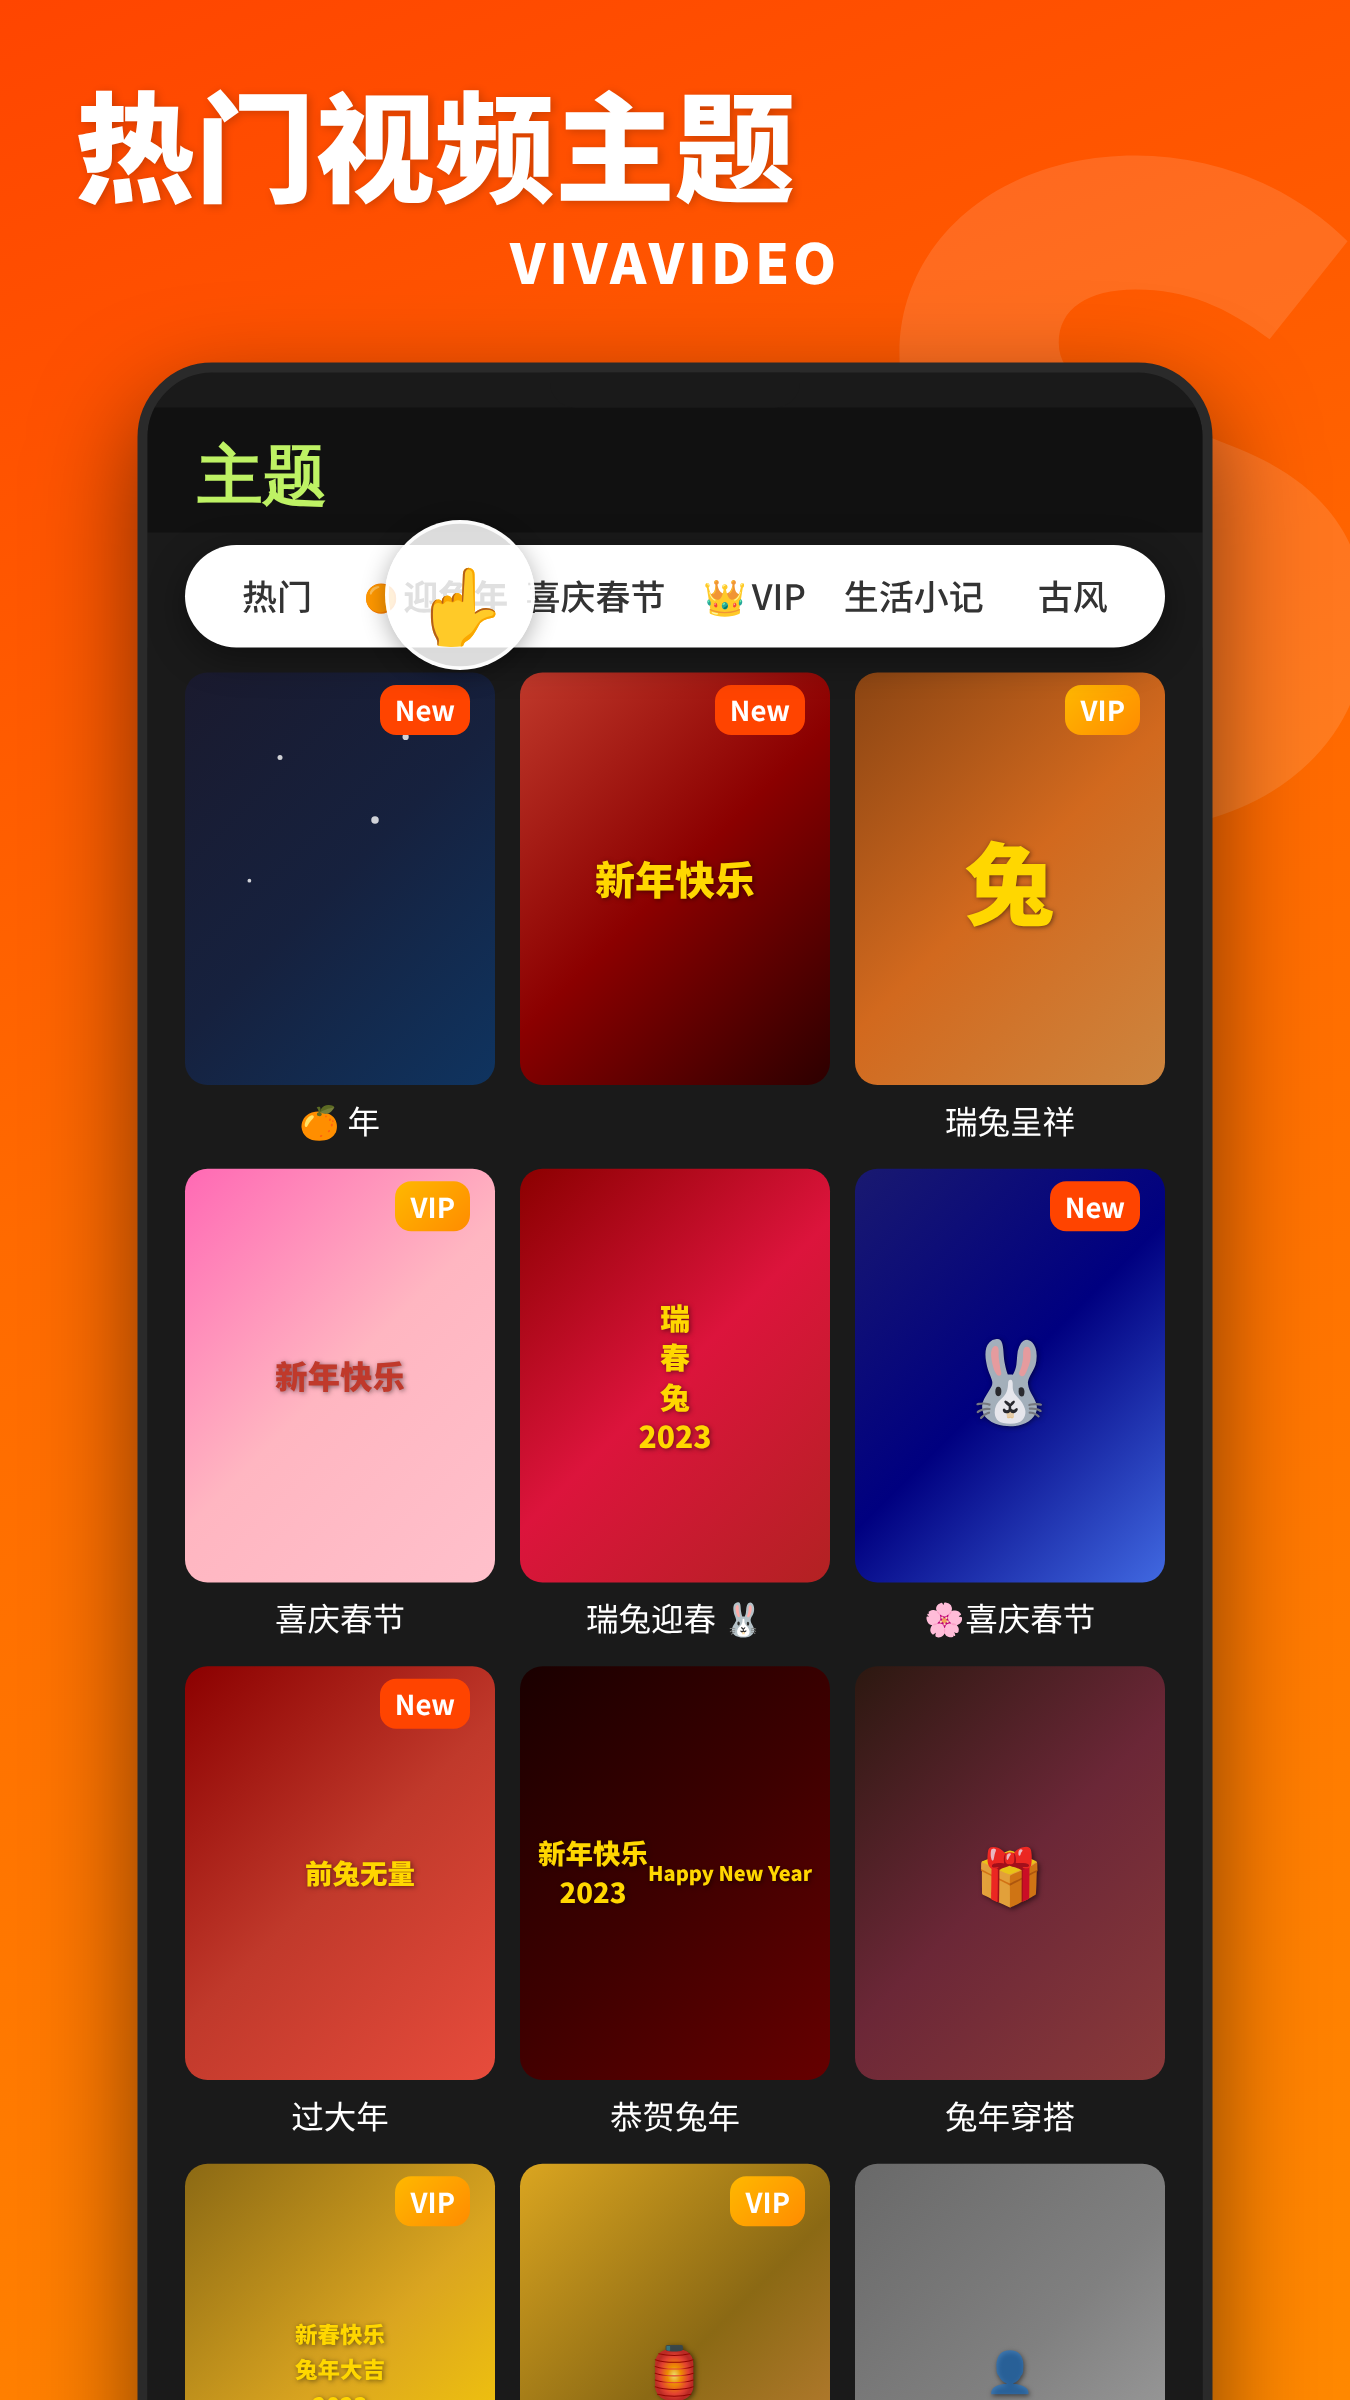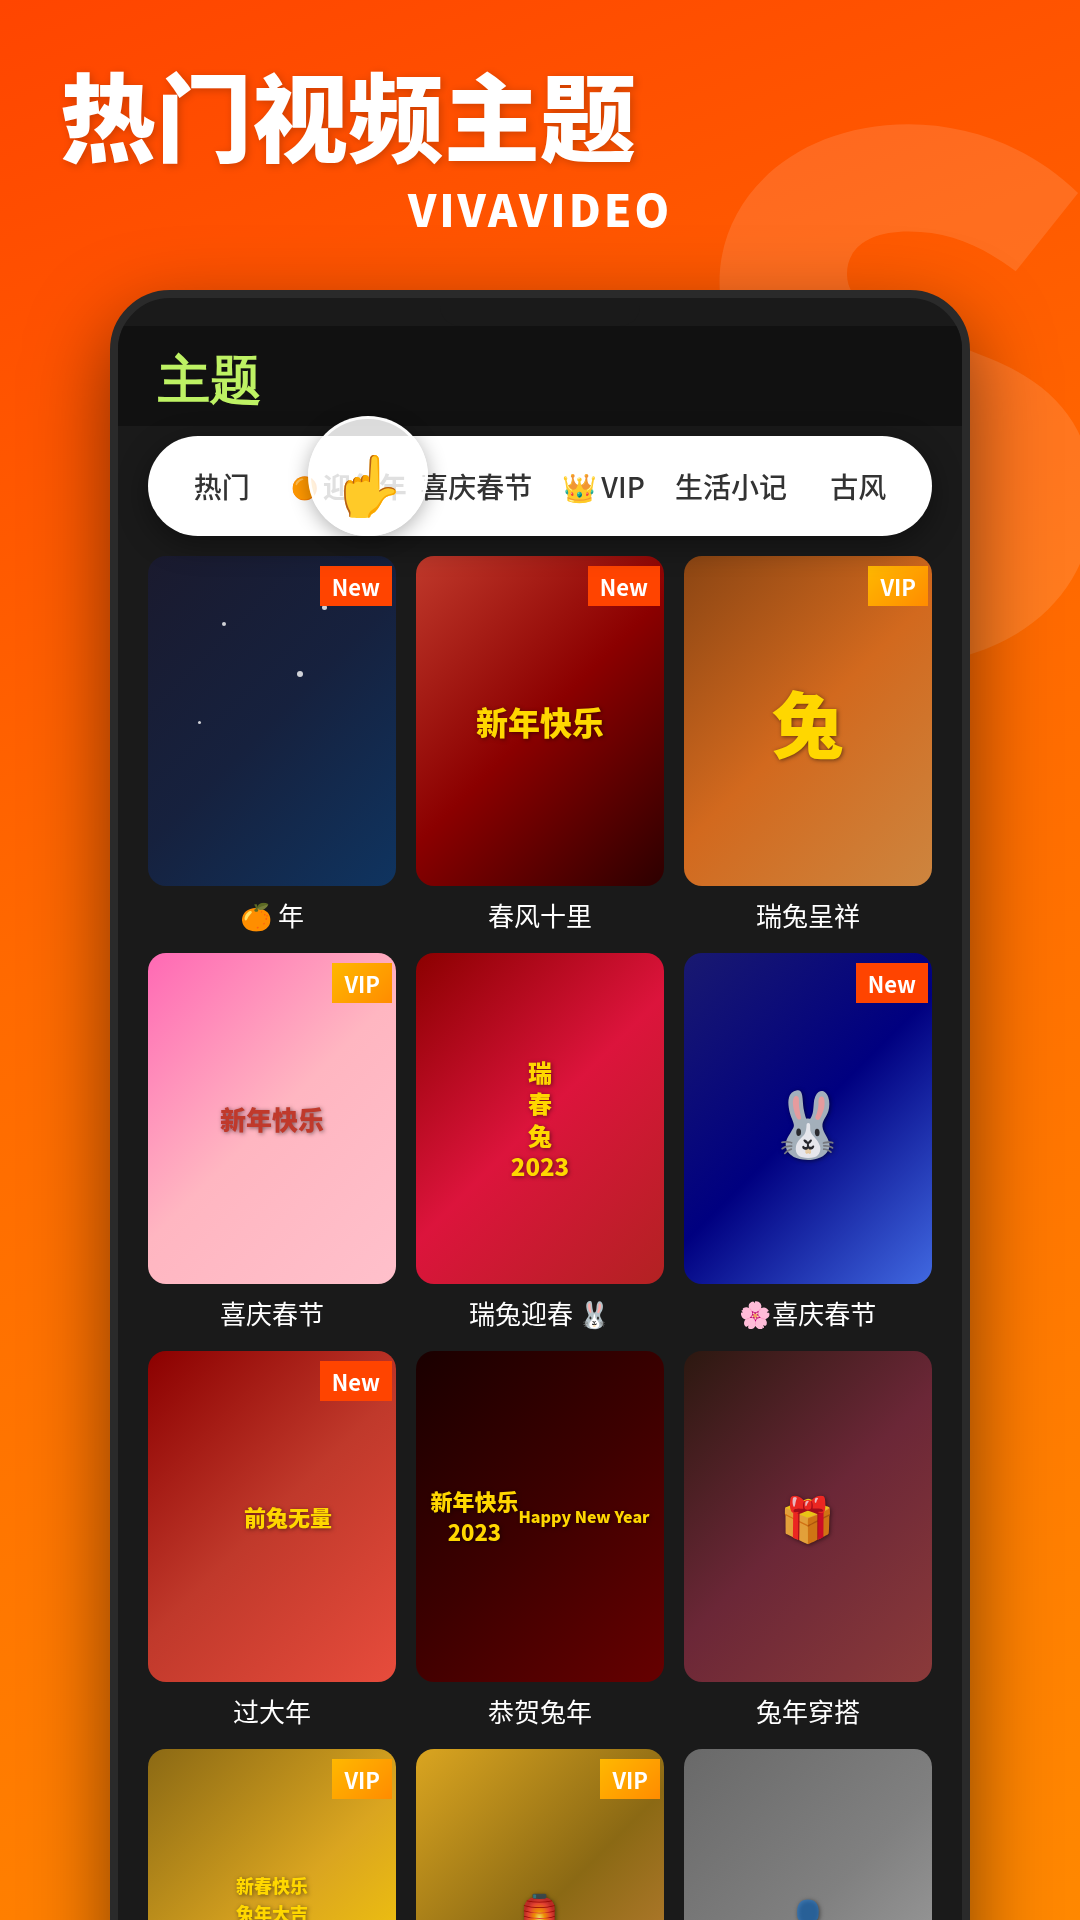--- a/index.html
+++ b/index.html
@@ -94,21 +94,21 @@
       border-radius: 50px;
       margin: 10px 20px 0;
       padding: 0 10px;
       box-shadow: 0 8px 30px rgba(0,0,0,0.4);
       z-index: 20;
     }
 
     .tab-bar {
       display: flex;
       align-items: center;
-      height: 100px;
+      height: 82px;
       overflow: hidden;
     }
 
     .tab-item {
       flex: 1;
       display: flex;
       align-items: center;
       justify-content: center;
       height: 100%;
       font-size: 28px;
@@ -181,23 +181,23 @@
       position: relative;
       border-radius: 18px;
       overflow: hidden;
       aspect-ratio: 3/4;
       background: #333;
     }
 
     .badge {
       position: absolute;
       top: 10px;
-      right: 4px;
+      right: 20px;
       padding: 4px 12px;
-      border-radius: 0;
+      border-radius: 13px;
       font-size: 22px;
       font-weight: 700;
     }
 
     .badge-new {
       background: #ff4400;
       color: white;
     }
 
     .badge-vip {
@@ -331,21 +331,20 @@
             <div class="badge badge-new">New</div>
           </div>
           <div class="item-label">🍊 年</div>
         </div>
 
         <div class="grid-item">
           <div class="thumb-wrapper thumb-2">
             <div class="thumb-text gold-text">新年快乐</div>
             <div class="badge badge-new">New</div>
           </div>
-          <div class="item-label">春风十里</div>
         </div>
 
         <div class="grid-item">
           <div class="thumb-wrapper thumb-3">
             <div class="thumb-text gold-text" style="font-size:72px;">兔</div>
             <div class="badge badge-vip">VIP</div>
           </div>
           <div class="item-label">瑞兔呈祥</div>
         </div>
 

